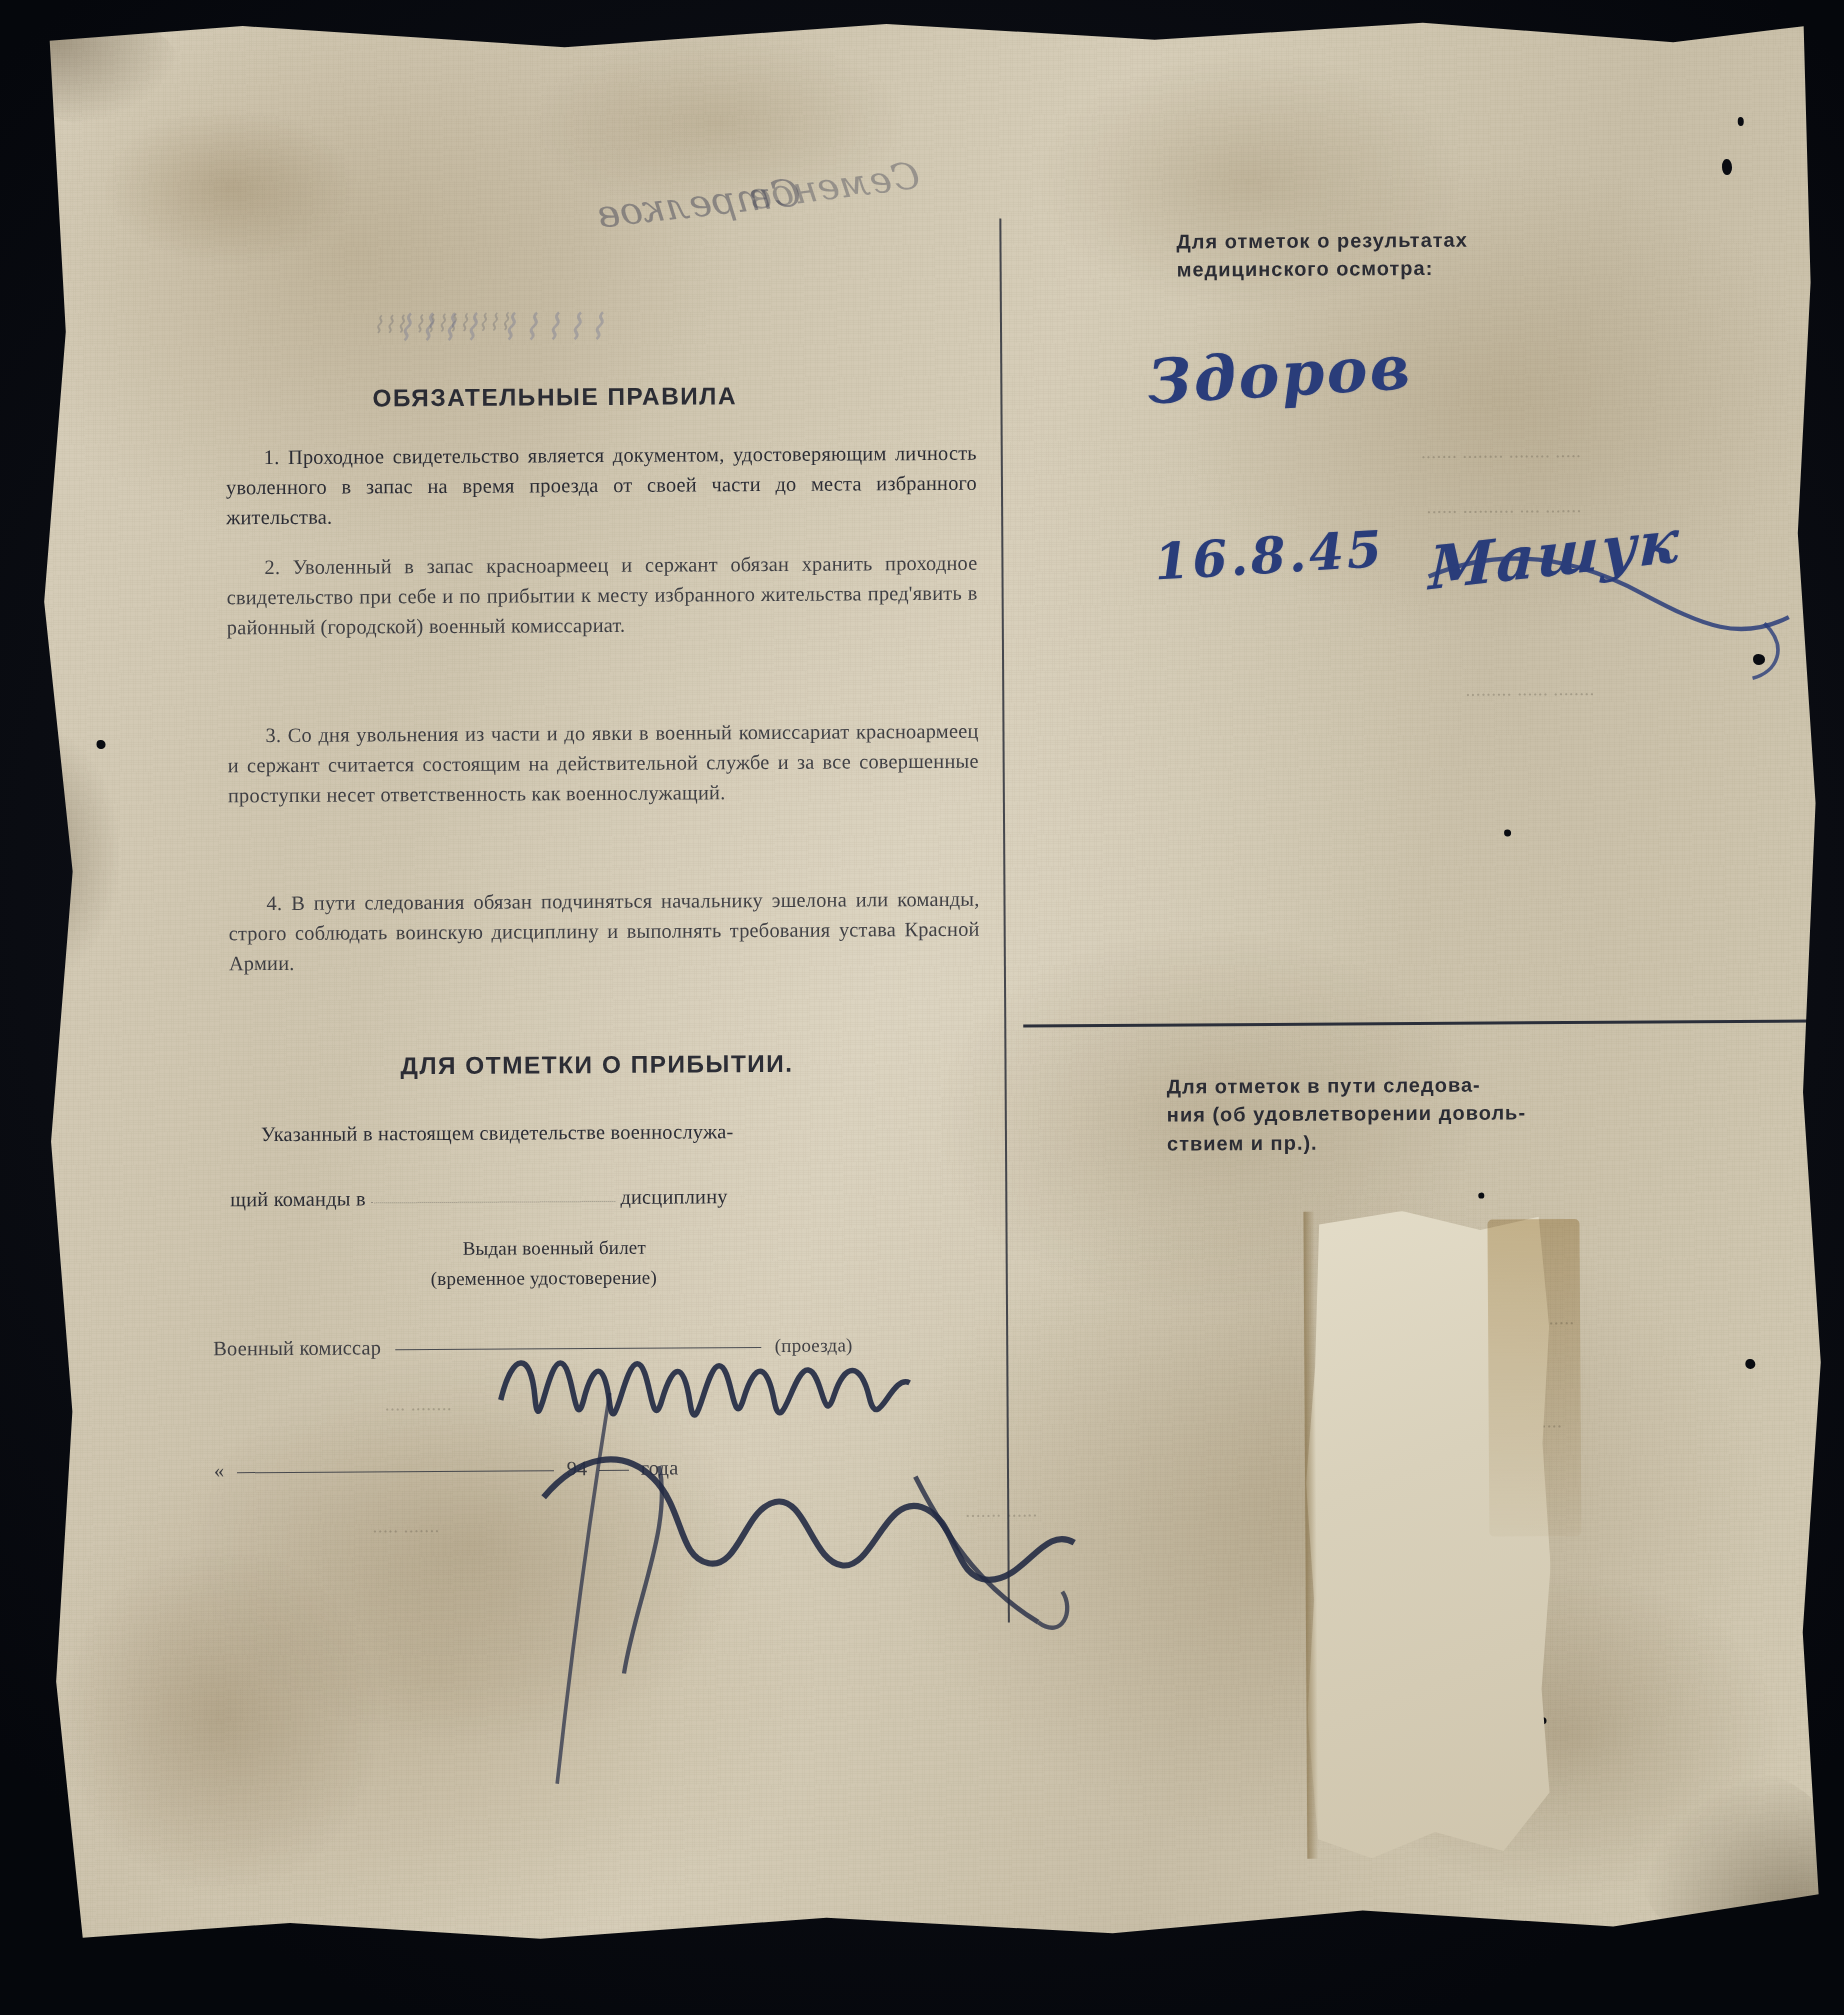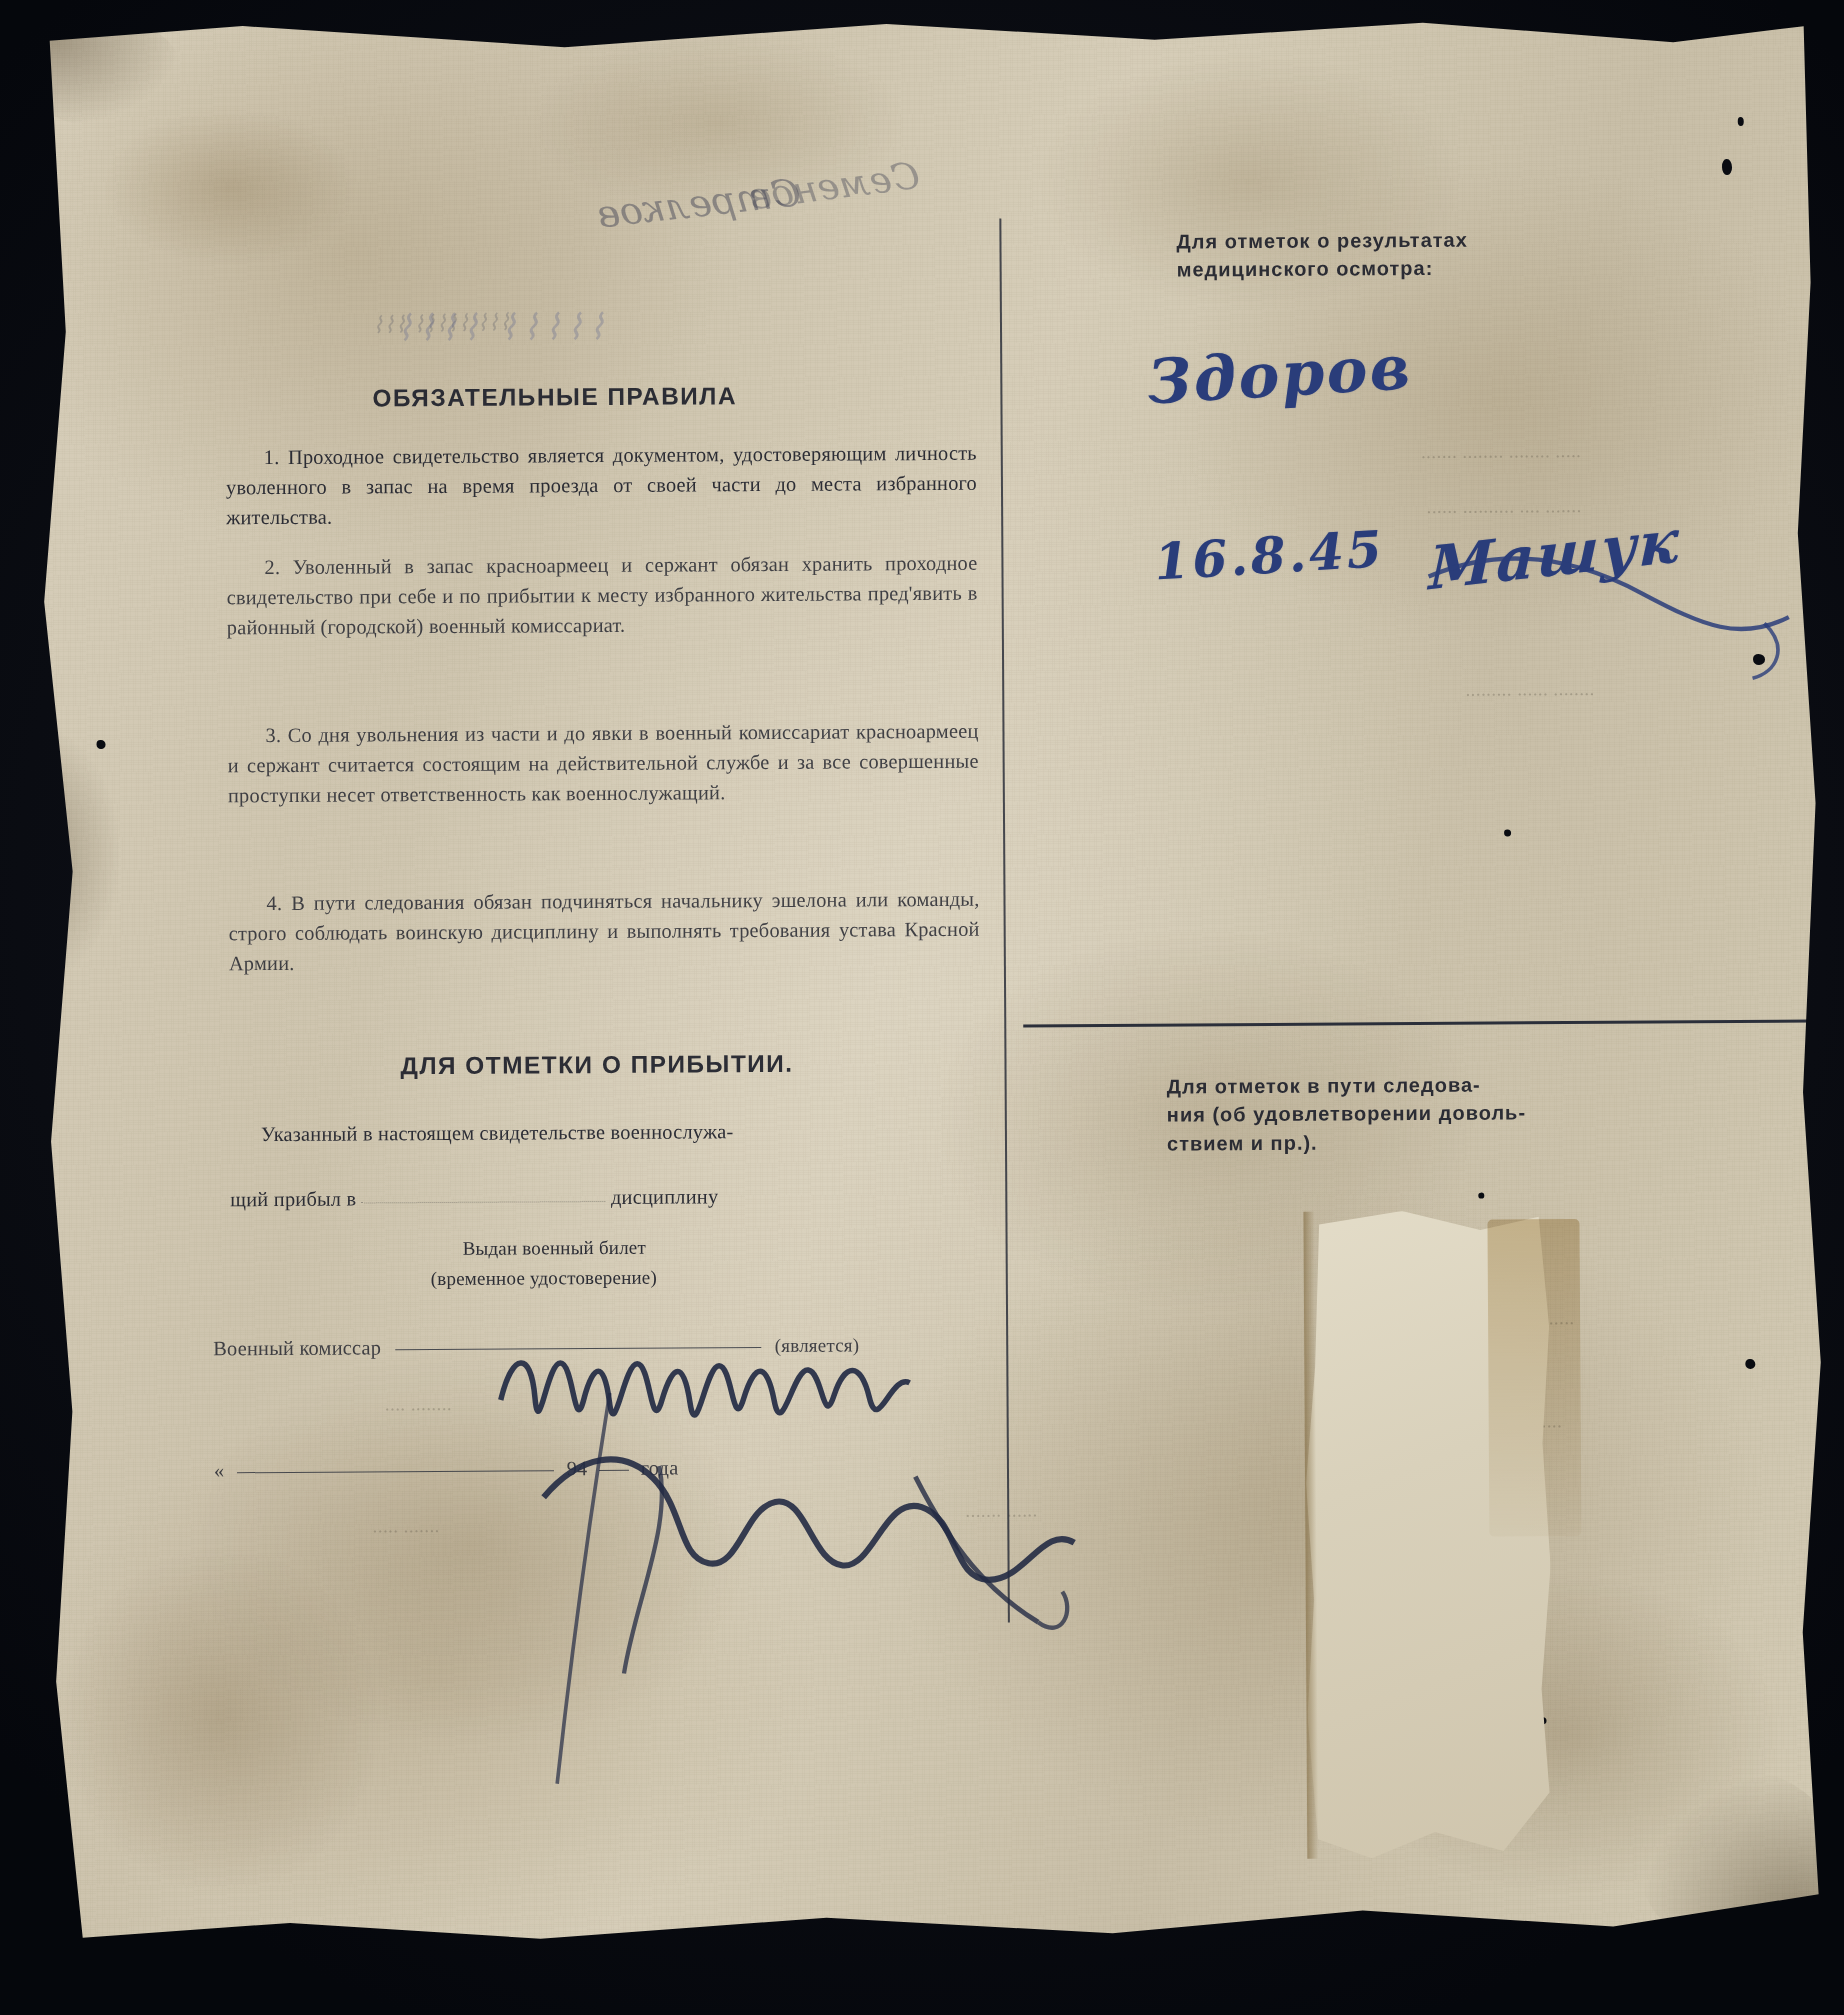--- a/index.html
+++ b/index.html
@@ -227,32 +227,32 @@
 
   <div class="blk para fade2" style="left:195px; top:867px; width:751px;">
     <span class="ind"></span><span>4. В пути следования обязан подчиняться начальнику эшелона или команды, строго соблюдать воинскую дисциплину и выполнять требования устава Красной Армии.</span>
   </div>
 
   <div class="blk hdr faded" style="left:366px; top:1031px; width:610px;">ДЛЯ ОТМЕТКИ О ПРИБЫТИИ.</div>
 
   <div class="blk para faded" style="left:226px; top:1098px; width:732px;">Указанный в настоящем  свидетельстве военнослужа-</div>
 
   <div class="blk para faded" style="left:195px; top:1163px; width:769px;">
-    <span>щий прибыл в</span>
+    <span>щий команды в</span>
     <span class="dots" style="width:244px;"></span>
     <span>дисциплину</span>
   </div>
 
   <div class="blk small faded" style="left:427px; top:1214px; width:427px;">Выдан военный билет</div>
   <div class="blk small faded" style="left:395px; top:1244px; width:464px;">(временное удостоверение)</div>
 
   <div class="blk para fade2" style="left:177px; top:1312px; width:793px;">
     <span>Военный комиссар</span>
     <span class="solidline" style="width:366px; margin:0 8.5px;"></span>
-    <span class="small">(является)</span>
+    <span class="small">(проезда)</span>
   </div>
 
   <div class="blk para fade2" style="left:177px; top:1434px; width:793px;">
     <span>«</span>
     <span class="solidline" style="width:317px; margin:0 7.3px;"></span>
     <span>94</span>
     <span class="solidline" style="width:30.5px; margin:0 6.1px;"></span>
     <span>года</span>
   </div>
 

